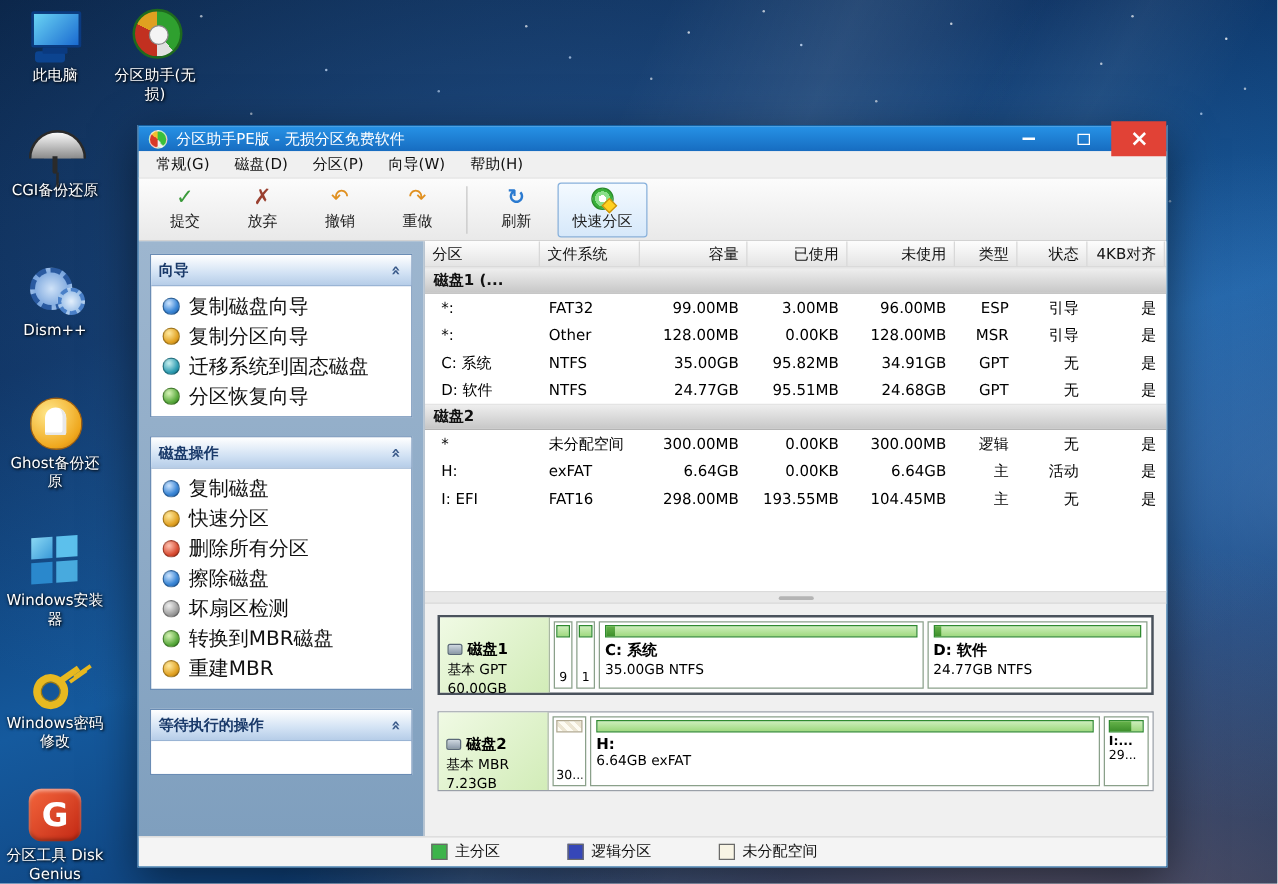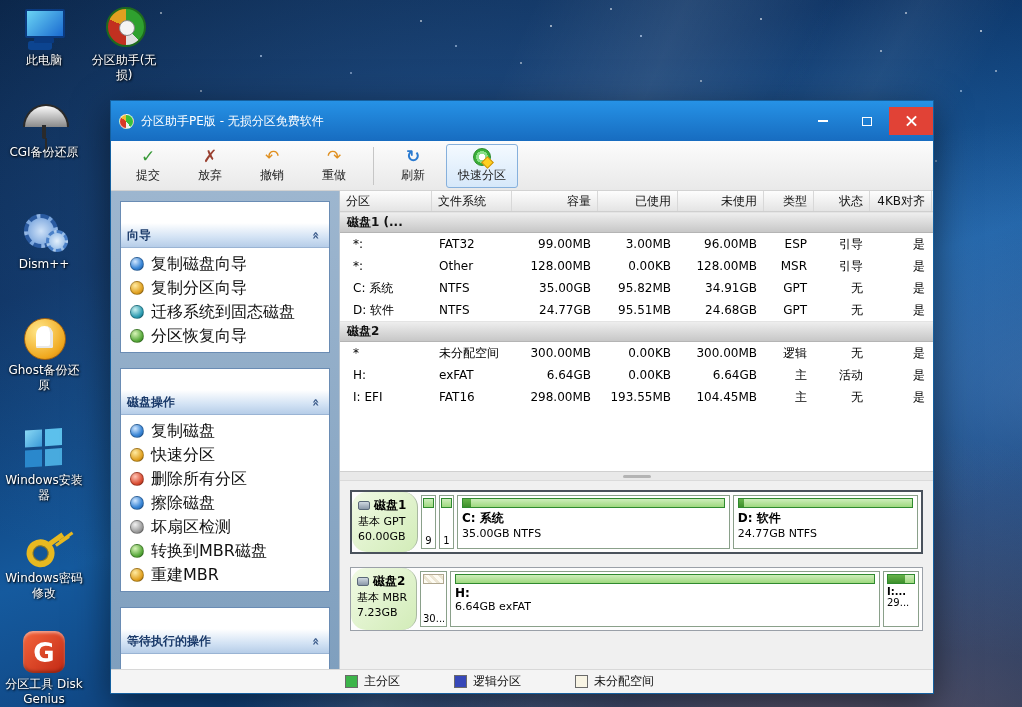--- a/index.html
+++ b/index.html
@@ -88,21 +88,21 @@
     border-radius:10px; background:linear-gradient(135deg,#f4663c,#c22814);
     box-shadow:inset 0 2px 3px rgba(255,255,255,0.45), inset 0 -2px 3px rgba(0,0,0,0.3); }
   .dg-letter { position:absolute; left:3px; top:3px; width:42px; height:40px;
     color:#fff; font-size:26px; font-weight:bold; line-height:40px; text-align:center; }
 
   
   #win { position:absolute; left:110px; top:100px; width:824px; height:594px;
     background:#f0f0f0; border:1px solid #15609f;
     box-shadow:0 10px 34px rgba(0,0,0,0.5); display:flex; flex-direction:column; }
 
-  .titlebar { height:40px; flex:none; background:linear-gradient(#2692e6,#176cc0);
+  .titlebar { height:20px; flex:none; background:linear-gradient(#2692e6,#176cc0);
     display:flex; align-items:center; padding-left:8px; }
   .app-ico { width:15px; height:15px; border-radius:50%; flex:none;
     background:conic-gradient(#3ac03a 0 40%, #f0f0f0 40% 52%, #d83a28 52% 85%, #f0c030 85% 100%);
     border:1px solid rgba(255,255,255,0.7); }
   .title { color:#fff; font-size:12px; margin-left:7px; flex:1; white-space:nowrap; overflow:hidden; }
   .wbtn { width:44px; height:28px; flex:none; display:flex; align-items:center; justify-content:center;
     position:relative; cursor:pointer; }
   .g-min { width:10px; height:2px; background:#fff; }
   .g-max { width:10px; height:9px; border:1px solid #fff; }
   .wbtn.close { background:#e14236; }
@@ -131,21 +131,21 @@
     background:#ffd020; transform:rotate(45deg); border:1px solid #c89010; }
 
   .content { flex:1; display:flex; min-height:0; }
 
   
   .sidebar { width:228px; flex:none; background:linear-gradient(180deg,#9db6cf,#7f9fbe);
     padding:10px 9px; display:flex; flex-direction:column; gap:15px; overflow:hidden; }
   .panel { border:1px solid #6a8cb4; background:#fff; }
   .phead { height:22px; background:linear-gradient(#ffffff,#d2e2f4 60%,#b6cde8);
     display:flex; align-items:center; justify-content:space-between; padding:12px 6px;
-    font-size:12px; font-weight:bold; color:#1a3a6a; border-bottom:1px solid #9ab4d4;margin-top:21px; }
+    font-size:12px; font-weight:bold; color:#1a3a6a; border-bottom:1px solid #9ab4d4; }
   .collapse { font-size:13px; color:#3a5a8a; font-weight:bold; transform:rotate(90deg);
     width:14px; text-align:center; cursor:pointer; }
   .pitems { padding:4px 0; }
   .sitem { display:flex; align-items:center; gap:7px; height:24px; padding:0 9px;
     font-size:16px; color:#111; cursor:pointer; white-space:nowrap; overflow:hidden; }
   .sico { width:14px; height:14px; border-radius:50%; flex:none; border:1px solid rgba(0,0,0,0.25); }
   .orb-blue  { background:radial-gradient(circle at 35% 30%, #cfe6ff, #3a86d6 60%, #1c5aa0); }
   .orb-yellow{ background:radial-gradient(circle at 35% 30%, #ffeaa0, #e0a020 65%, #a06c10); }
   .orb-green { background:radial-gradient(circle at 35% 30%, #d8f4b8, #57a83a 65%, #2f7a1e); }
   .orb-red   { background:radial-gradient(circle at 35% 30%, #ffc4b4, #d84a30 65%, #9a2a16); }
@@ -174,22 +174,22 @@
   .td.first { padding-left:13px; }
   .td.num { text-align:right; }
 
   .splitter { height:9px; flex:none; background:#e9e9e9; border-bottom:1px solid #dadada;
     display:flex; align-items:center; justify-content:center; cursor:row-resize; }
   .grip { width:28px; height:3px; background:#b4b4b4; border-radius:2px; }
 
   .diskview { flex:1; padding:9px 10px; display:flex; flex-direction:column; gap:13px; overflow:hidden; }
   .drow { display:flex; border:1px solid #9aa0a8; background:#fdfdfd; height:64px; flex:none; }
   .drow.selected { border:2px solid #4a525c; }
-  .dinfo { width:66px; flex:none; background:linear-gradient(135deg,#f0fae4,#d2ecb8);
-    border-right:1px solid #a8b8a0; padding:5px 6px; font-size:11px; line-height:1.4; color:#000;border-radius:15px; }
+  .dinfo { width:88px; flex:none; background:linear-gradient(135deg,#f0fae4,#d2ecb8);
+    border-right:1px solid #a8b8a0; padding:17px 6px; font-size:11px; line-height:1.4; color:#000; }
   .dname { font-size:12px; font-weight:bold; display:flex; align-items:center; gap:4px; }
   .hdd-ico { width:12px; height:9px; flex:none; border:1px solid #5a6878; border-radius:2px;
     background:linear-gradient(#cfd8e0,#8a98a8); }
   .dparts { flex:1; display:flex; gap:3px; padding:3px; min-width:0; }
   .part { border:1px solid #8aa08a; background:#fff; padding:2px 4px; display:flex;
     flex-direction:column; min-width:0; cursor:pointer; }
   .bar { height:10px; flex:none; border:1px solid #2f8a2f; margin-bottom:2px; position:relative;
     background:linear-gradient(#cdeebb,#9fd97f); }
   .bar .used { position:absolute; left:0; top:0; bottom:0;
     background:linear-gradient(#66b34a,#3d8f2b); }
@@ -267,20 +267,27 @@
         </span>
       <span class="wbtn">
           <i class="g-max"></i>
         </span>
       <span class="wbtn close">
           <i class="g-x1"></i>
           <i class="g-x2"></i>
         </span>
     </div>
 
+    <div class="menubar">
+      <span class="mitem">常规(G)</span>
+      <span class="mitem">磁盘(D)</span>
+      <span class="mitem">分区(P)</span>
+      <span class="mitem">向导(W)</span>
+      <span class="mitem">帮助(H)</span>
+    </div>
 
     <div class="toolbar">
       <div class="tbtn">
         <span class="tico c-commit">✓</span>
         <span class="tlabel">提交</span>
       </div>
       <div class="tbtn">
         <span class="tico c-discard">✗</span>
         <span class="tlabel">放弃</span>
       </div>

